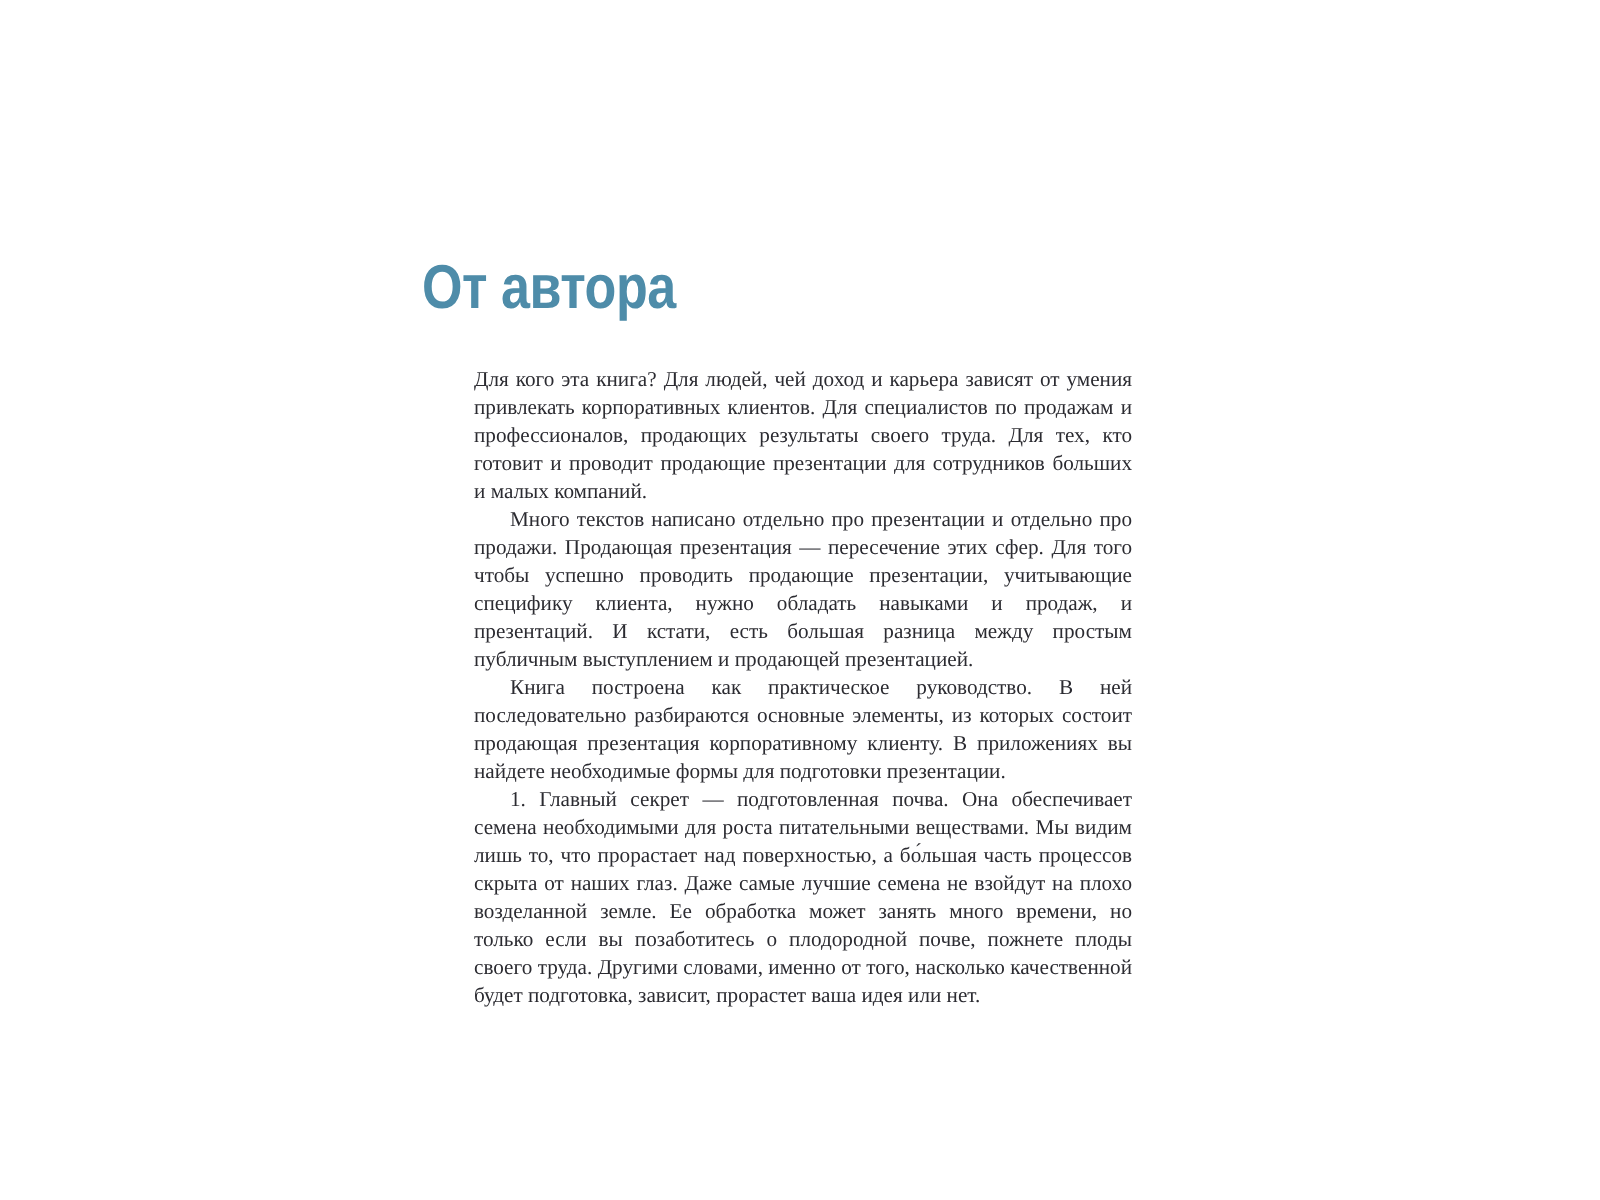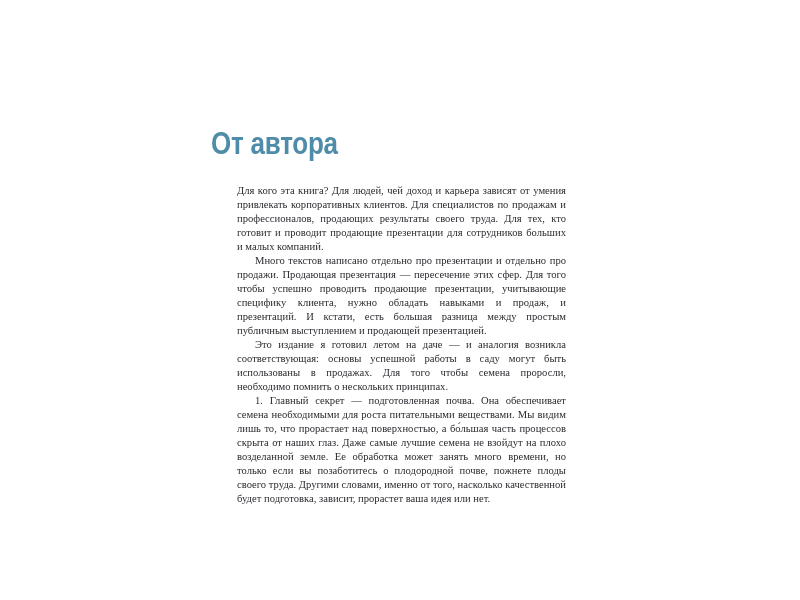--- a/index.html
+++ b/index.html
@@ -51,16 +51,16 @@
   }
 </style>
 </head>
 <body>
 
 <div class="page">
   <h1 class="chapter-title">От автора</h1>
   <div class="body-text">
       <p class="para" lang="ru">Для кого эта книга? Для людей, чей доход и карьера зависят от умения привлекать корпоративных клиентов. Для специалистов по продажам и профессионалов, продающих результаты своего труда. Для тех, кто готовит и проводит продающие презентации для сотрудников больших и малых компаний.</p>
       <p class="para indent" lang="ru">Много текстов написано отдельно про презентации и отдельно про продажи. Продающая презентация — пересечение этих сфер. Для того чтобы успешно проводить продающие презентации, учитывающие специфику клиента, нужно обладать навыками и продаж, и презентаций. И кстати, есть большая разница между простым публичным выступлением и продающей презентацией.</p>
-      <p class="para indent" lang="ru">Это издание я готовил летом на даче — и аналогия возникла соответствующая: основы успешной работы в саду могут быть использованы в продажах. Для того чтобы семена проросли, необходимо помнить о нескольких принципах.</p>
+      <p class="para indent" lang="ru">Книга построена как практическое руководство. В ней последовательно разбираются основные элементы, из которых состоит продающая презентация корпоративному клиенту. В приложениях вы найдете необходимые формы для подготовки презентации.</p>
       <p class="para indent" lang="ru">1. Главный секрет — подготовленная почва. Она обеспечивает семена необходимыми для роста питательными веществами. Мы видим лишь то, что прорастает над поверхностью, а бо́льшая часть процессов скрыта от наших глаз. Даже самые лучшие семена не взойдут на плохо возделанной земле. Ее обработка может занять много времени, но только если вы позаботитесь о плодородной почве, пожнете плоды своего труда. Другими словами, именно от того, насколько качественной будет подготовка, зависит, прорастет ваша идея или нет.</p>
     </div>
 </div>
 
 </body></html>

